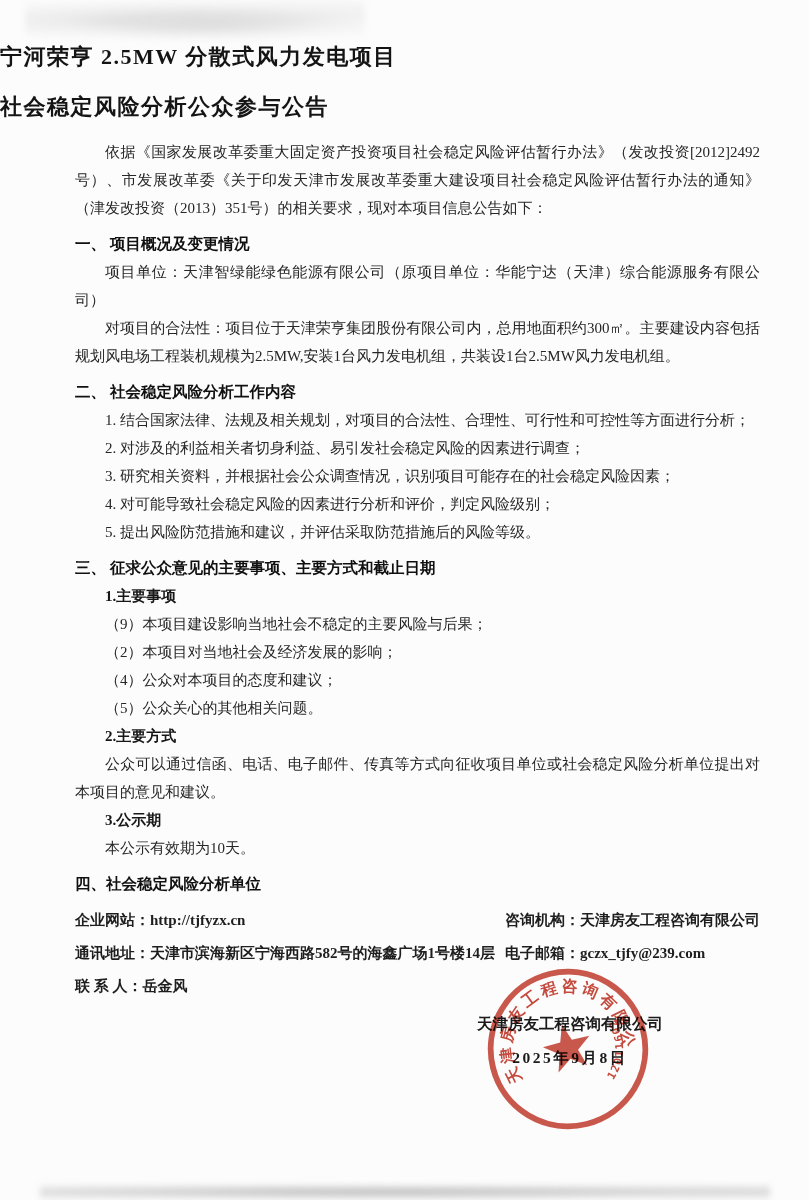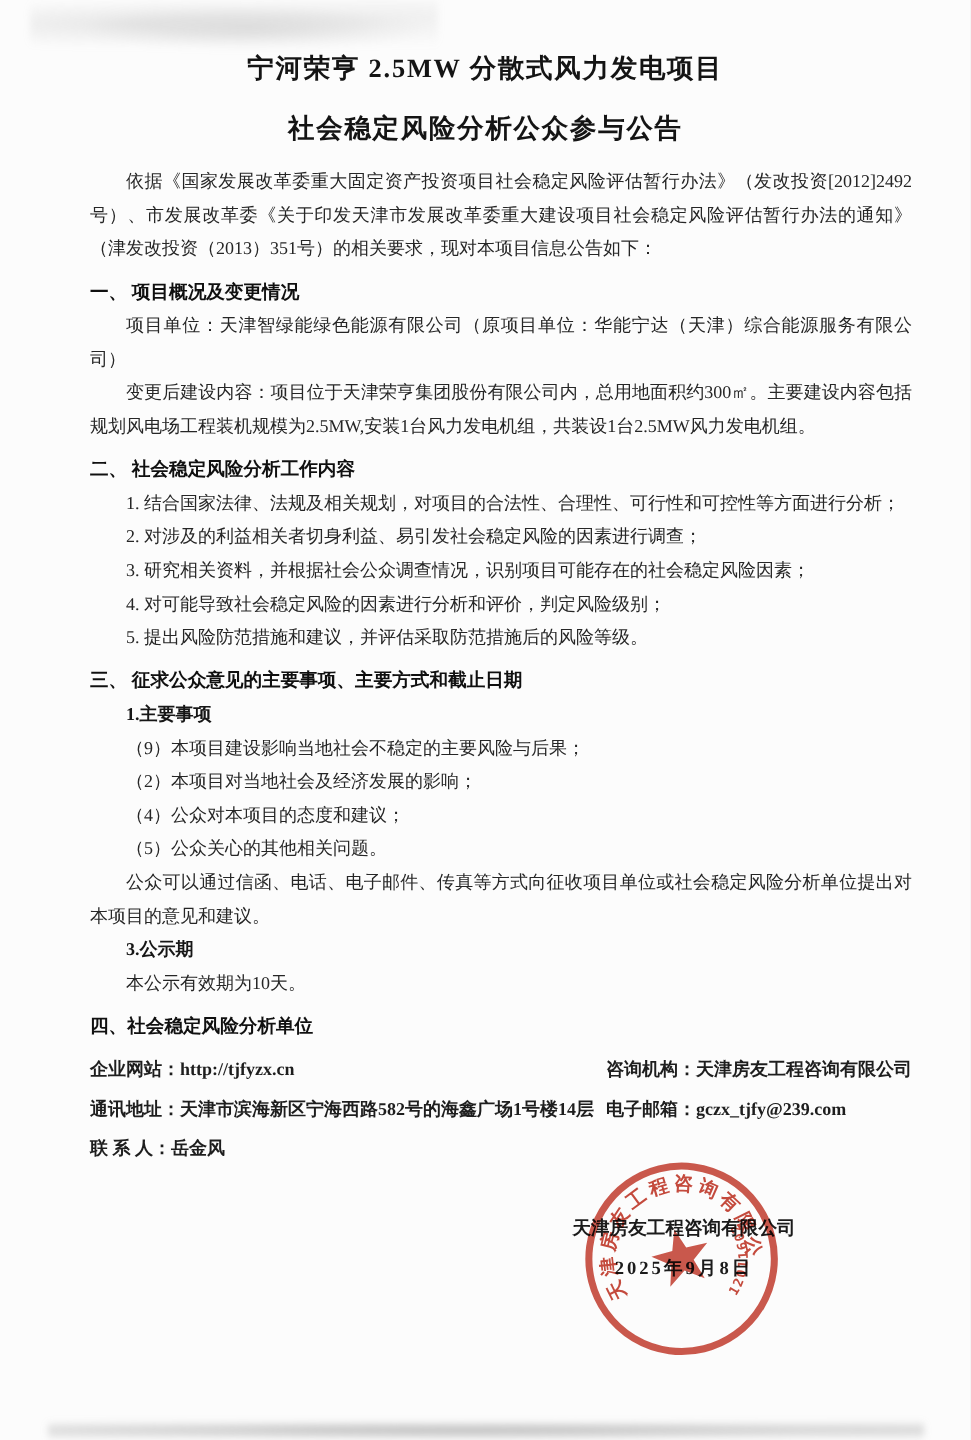--- a/index.html
+++ b/index.html
@@ -5,21 +5,21 @@
   html,body{margin:0;padding:0;background:#e8e8e8;}
   .page{
     position:relative;
     width:809px;height:1200px;
     background:#fcfcfc;
     font-family:"Liberation Serif","DejaVu Serif",serif;
     color:#262626;
     overflow:hidden;
     margin:0 auto;
   }
-  .titles{text-align:center;padding-top:42px;}
+  .titles{text-align:left;padding-top:42px;}
   .title{
     font-size:22px;font-weight:bold;color:#141414;
     letter-spacing:1.5px;line-height:30px;
   }
   .title + .title{margin-top:20px;}
   .content{
     padding:16px 49px 0 75px;
     font-size:15px;line-height:28px;
     text-align:justify;
   }
@@ -79,35 +79,36 @@
     <div class="title">宁河荣亨 2.5MW 分散式风力发电项目</div>
     <div class="title">社会稳定风险分析公众参与公告</div>
   </div>
 
   <div class="content">
 
     <p class="indent">依据《国家发展改革委重大固定资产投资项目社会稳定风险评估暂行办法》（发改投资[2012]2492号）、市发展改革委《关于印发天津市发展改革委重大建设项目社会稳定风险评估暂行办法的通知》（津发改投资（2013）351号）的相关要求，现对本项目信息公告如下：</p>
 
     <h2 class="sec-heading">一、 项目概况及变更情况</h2>
     <p class="indent">项目单位：天津智绿能绿色能源有限公司（原项目单位：华能宁达（天津）综合能源服务有限公司）</p>
-    <p class="indent">变更后建设内容：项目位于天津荣亨集团股份有限公司内，总用地面积约300㎡。主要建设内容包括规划风电场工程装机规模为2.5MW,安装1台风力发电机组，共装设1台2.5MW风力发电机组。</p>
+    <p class="indent">对项目的合法性：项目位于天津荣亨集团股份有限公司内，总用地面积约300㎡。主要建设内容包括规划风电场工程装机规模为2.5MW,安装1台风力发电机组，共装设1台2.5MW风力发电机组。</p>
 
     <h2 class="sec-heading">二、 社会稳定风险分析工作内容</h2>
     <p class="item">1. 结合国家法律、法规及相关规划，对项目的合法性、合理性、可行性和可控性等方面进行分析；</p>
     <p class="item">2. 对涉及的利益相关者切身利益、易引发社会稳定风险的因素进行调查；</p>
     <p class="item">3. 研究相关资料，并根据社会公众调查情况，识别项目可能存在的社会稳定风险因素；</p>
     <p class="item">4. 对可能导致社会稳定风险的因素进行分析和评价，判定风险级别；</p>
     <p class="item">5. 提出风险防范措施和建议，并评估采取防范措施后的风险等级。</p>
 
     <h2 class="sec-heading">三、 征求公众意见的主要事项、主要方式和截止日期</h2>
     <p class="sub-title">1.主要事项</p>
     <p class="item">（9）本项目建设影响当地社会不稳定的主要风险与后果；</p>
     <p class="item">（2）本项目对当地社会及经济发展的影响；</p>
     <p class="item">（4）公众对本项目的态度和建议；</p>
     <p class="item">（5）公众关心的其他相关问题。</p>
+    <p class="sub-title">2.主要方式</p>
     <p class="indent">公众可以通过信函、电话、电子邮件、传真等方式向征收项目单位或社会稳定风险分析单位提出对本项目的意见和建议。</p>
     <p class="sub-title">3.公示期</p>
     <p class="indent">本公示有效期为10天。</p>
 
     <h2 class="sec-heading">四、社会稳定风险分析单位</h2>
     <div class="contacts">
       <div class="contact-line">企业网站：http://tjfyzx.cn</div>
       <div class="contact-line">咨询机构：天津房友工程咨询有限公司</div>
       <div class="contact-line">通讯地址：天津市滨海新区宁海西路582号的海鑫广场1号楼14层</div>
       <div class="contact-line">电子邮箱：gczx_tjfy@239.com</div>

